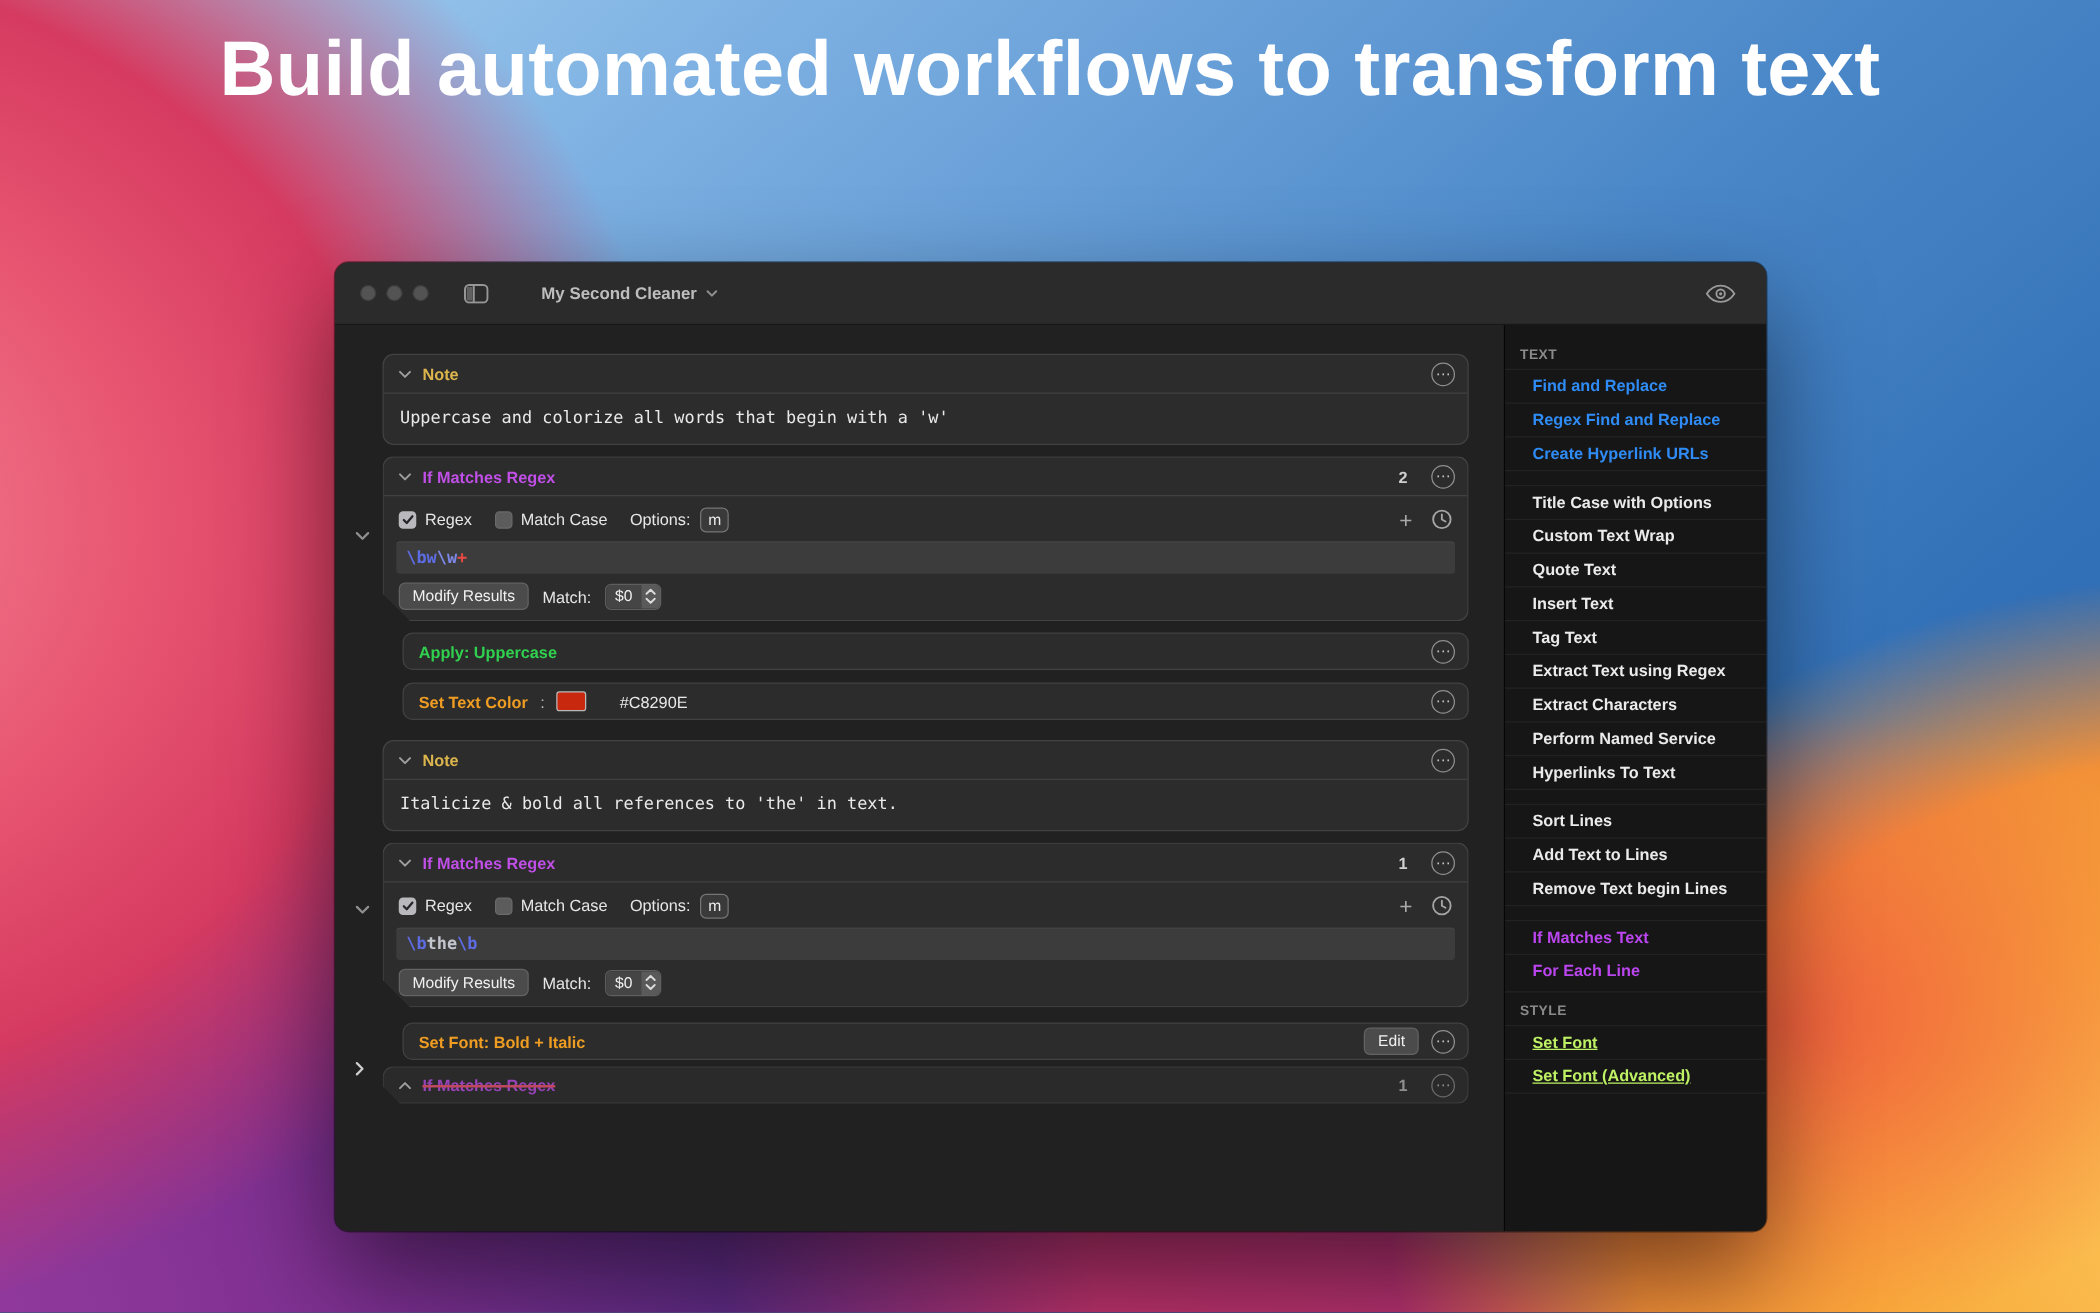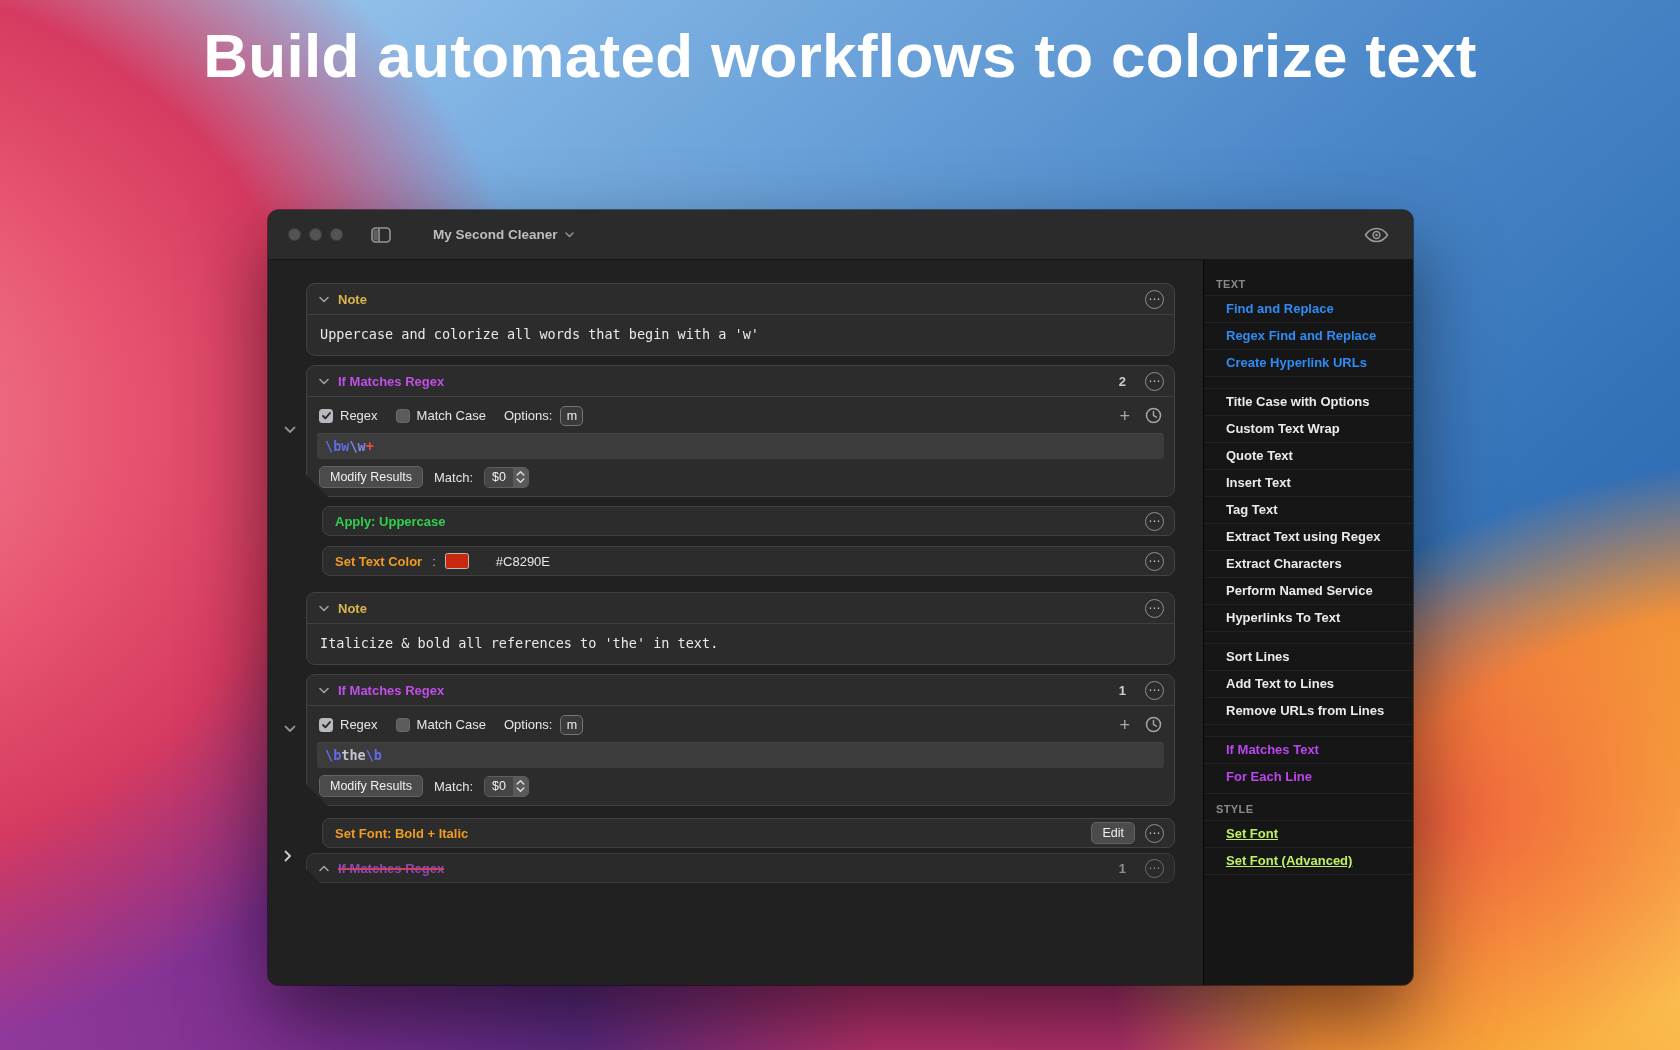--- a/index.html
+++ b/index.html
@@ -129,21 +129,21 @@
   .sidebar-list .sb-header:nth-of-type(1) { border-top:none; margin-top:0; padding-top:2px; }
   .sb-item { height:27px; line-height:26px; padding-left:22px; font-size:13px; font-weight:700;
              border-top:1px solid rgba(255,255,255,.055); white-space:nowrap; overflow:hidden; }
   .sb-gap { height:12px; border-top:1px solid rgba(255,255,255,.055); }
   .c-blue { color:#2f8cf6; } .c-white { color:#ebebeb; } .c-purple { color:#bb45ee; } .c-orange { color:#bef264;text-decoration:underline; }
 </style>
 </head>
 <body>
 
 <div class="bg"></div>
-<h1 class="hero">Build automated workflows to colorize text</h1>
+<h1 class="hero">Build automated workflows to transform text</h1>
 
 <div class="window">
 
   <div class="titlebar">
     <div class="lights">
       <span class="light"></span>
       <span class="light"></span>
       <span class="light"></span>
     </div>
     <span class="tb-toggle">
@@ -355,21 +355,21 @@
           <div class="sb-item c-white">Quote Text</div>
           <div class="sb-item c-white">Insert Text</div>
           <div class="sb-item c-white">Tag Text</div>
           <div class="sb-item c-white">Extract Text using Regex</div>
           <div class="sb-item c-white">Extract Characters</div>
           <div class="sb-item c-white">Perform Named Service</div>
           <div class="sb-item c-white">Hyperlinks To Text</div>
           <div class="sb-gap"></div>
           <div class="sb-item c-white">Sort Lines</div>
           <div class="sb-item c-white">Add Text to Lines</div>
-          <div class="sb-item c-white">Remove URLs from Lines</div>
+          <div class="sb-item c-white">Remove Text begin Lines</div>
           <div class="sb-gap"></div>
           <div class="sb-item c-purple">If Matches Text</div>
           <div class="sb-item c-purple">For Each Line</div>
           <div class="sb-header">STYLE</div>
           <div class="sb-item c-orange">Set Font</div>
           <div class="sb-item c-orange">Set Font (Advanced)</div>
           <div class="sb-gap"></div>
         </div>
     </aside>
 

